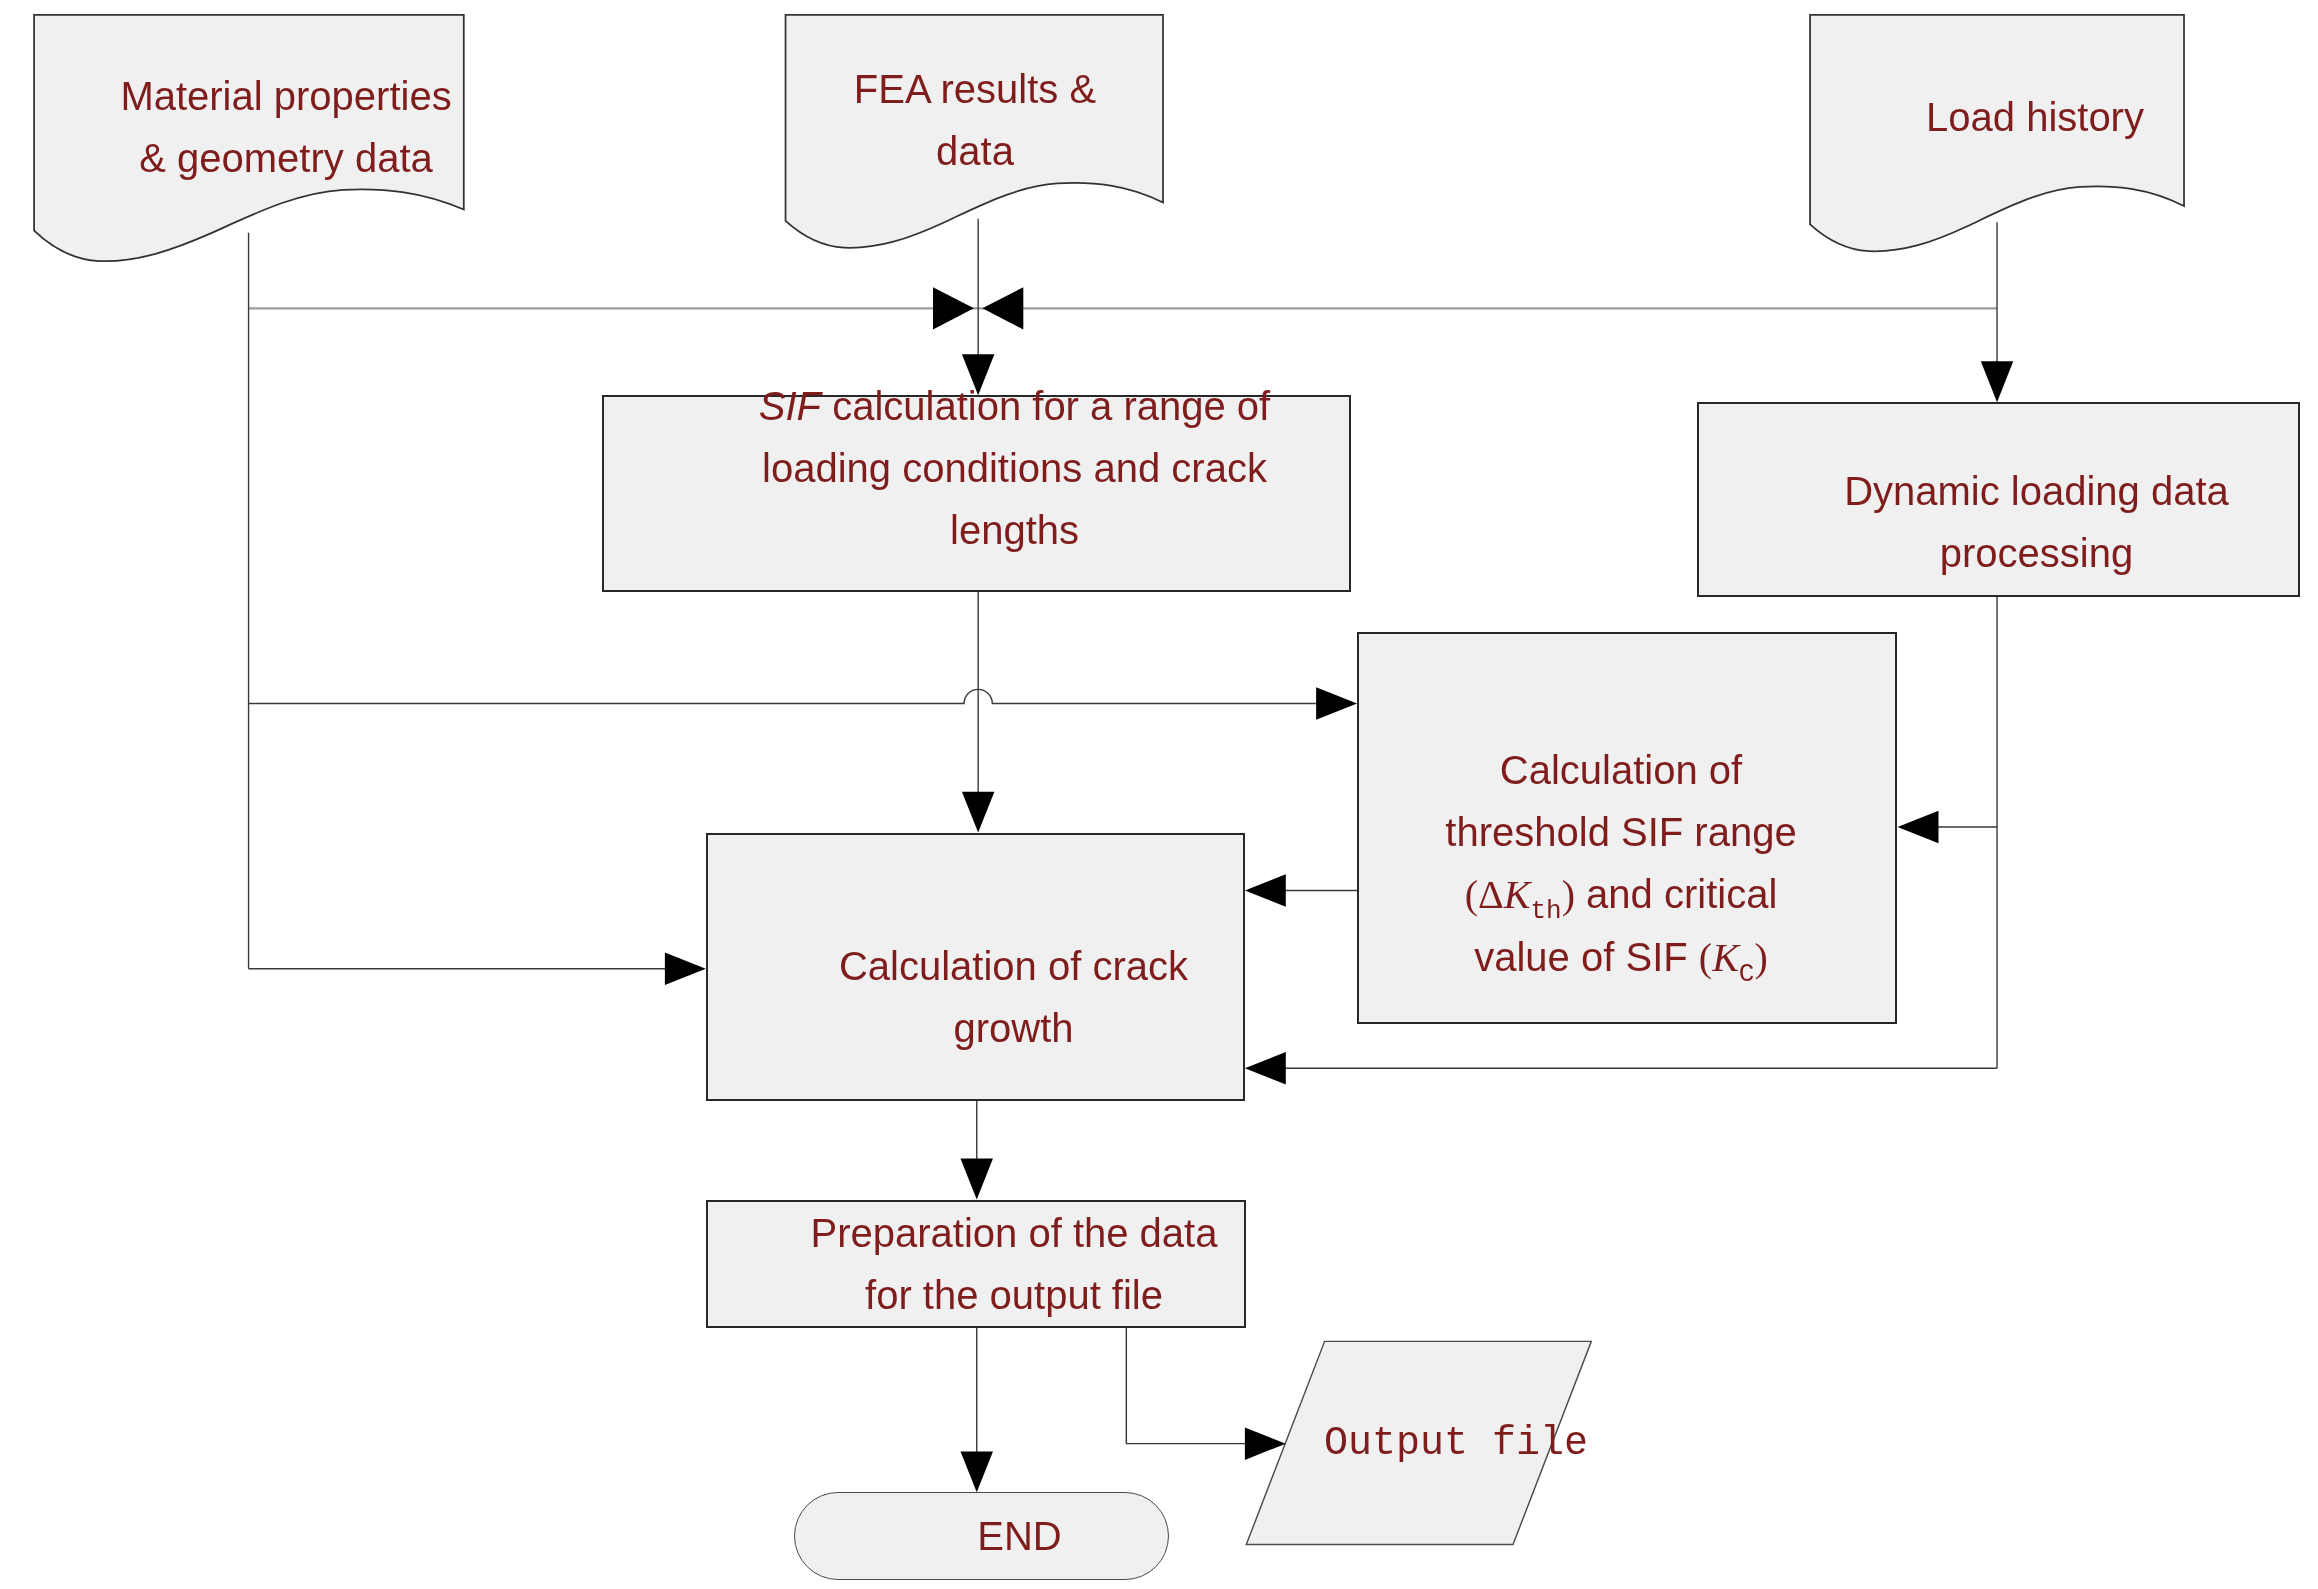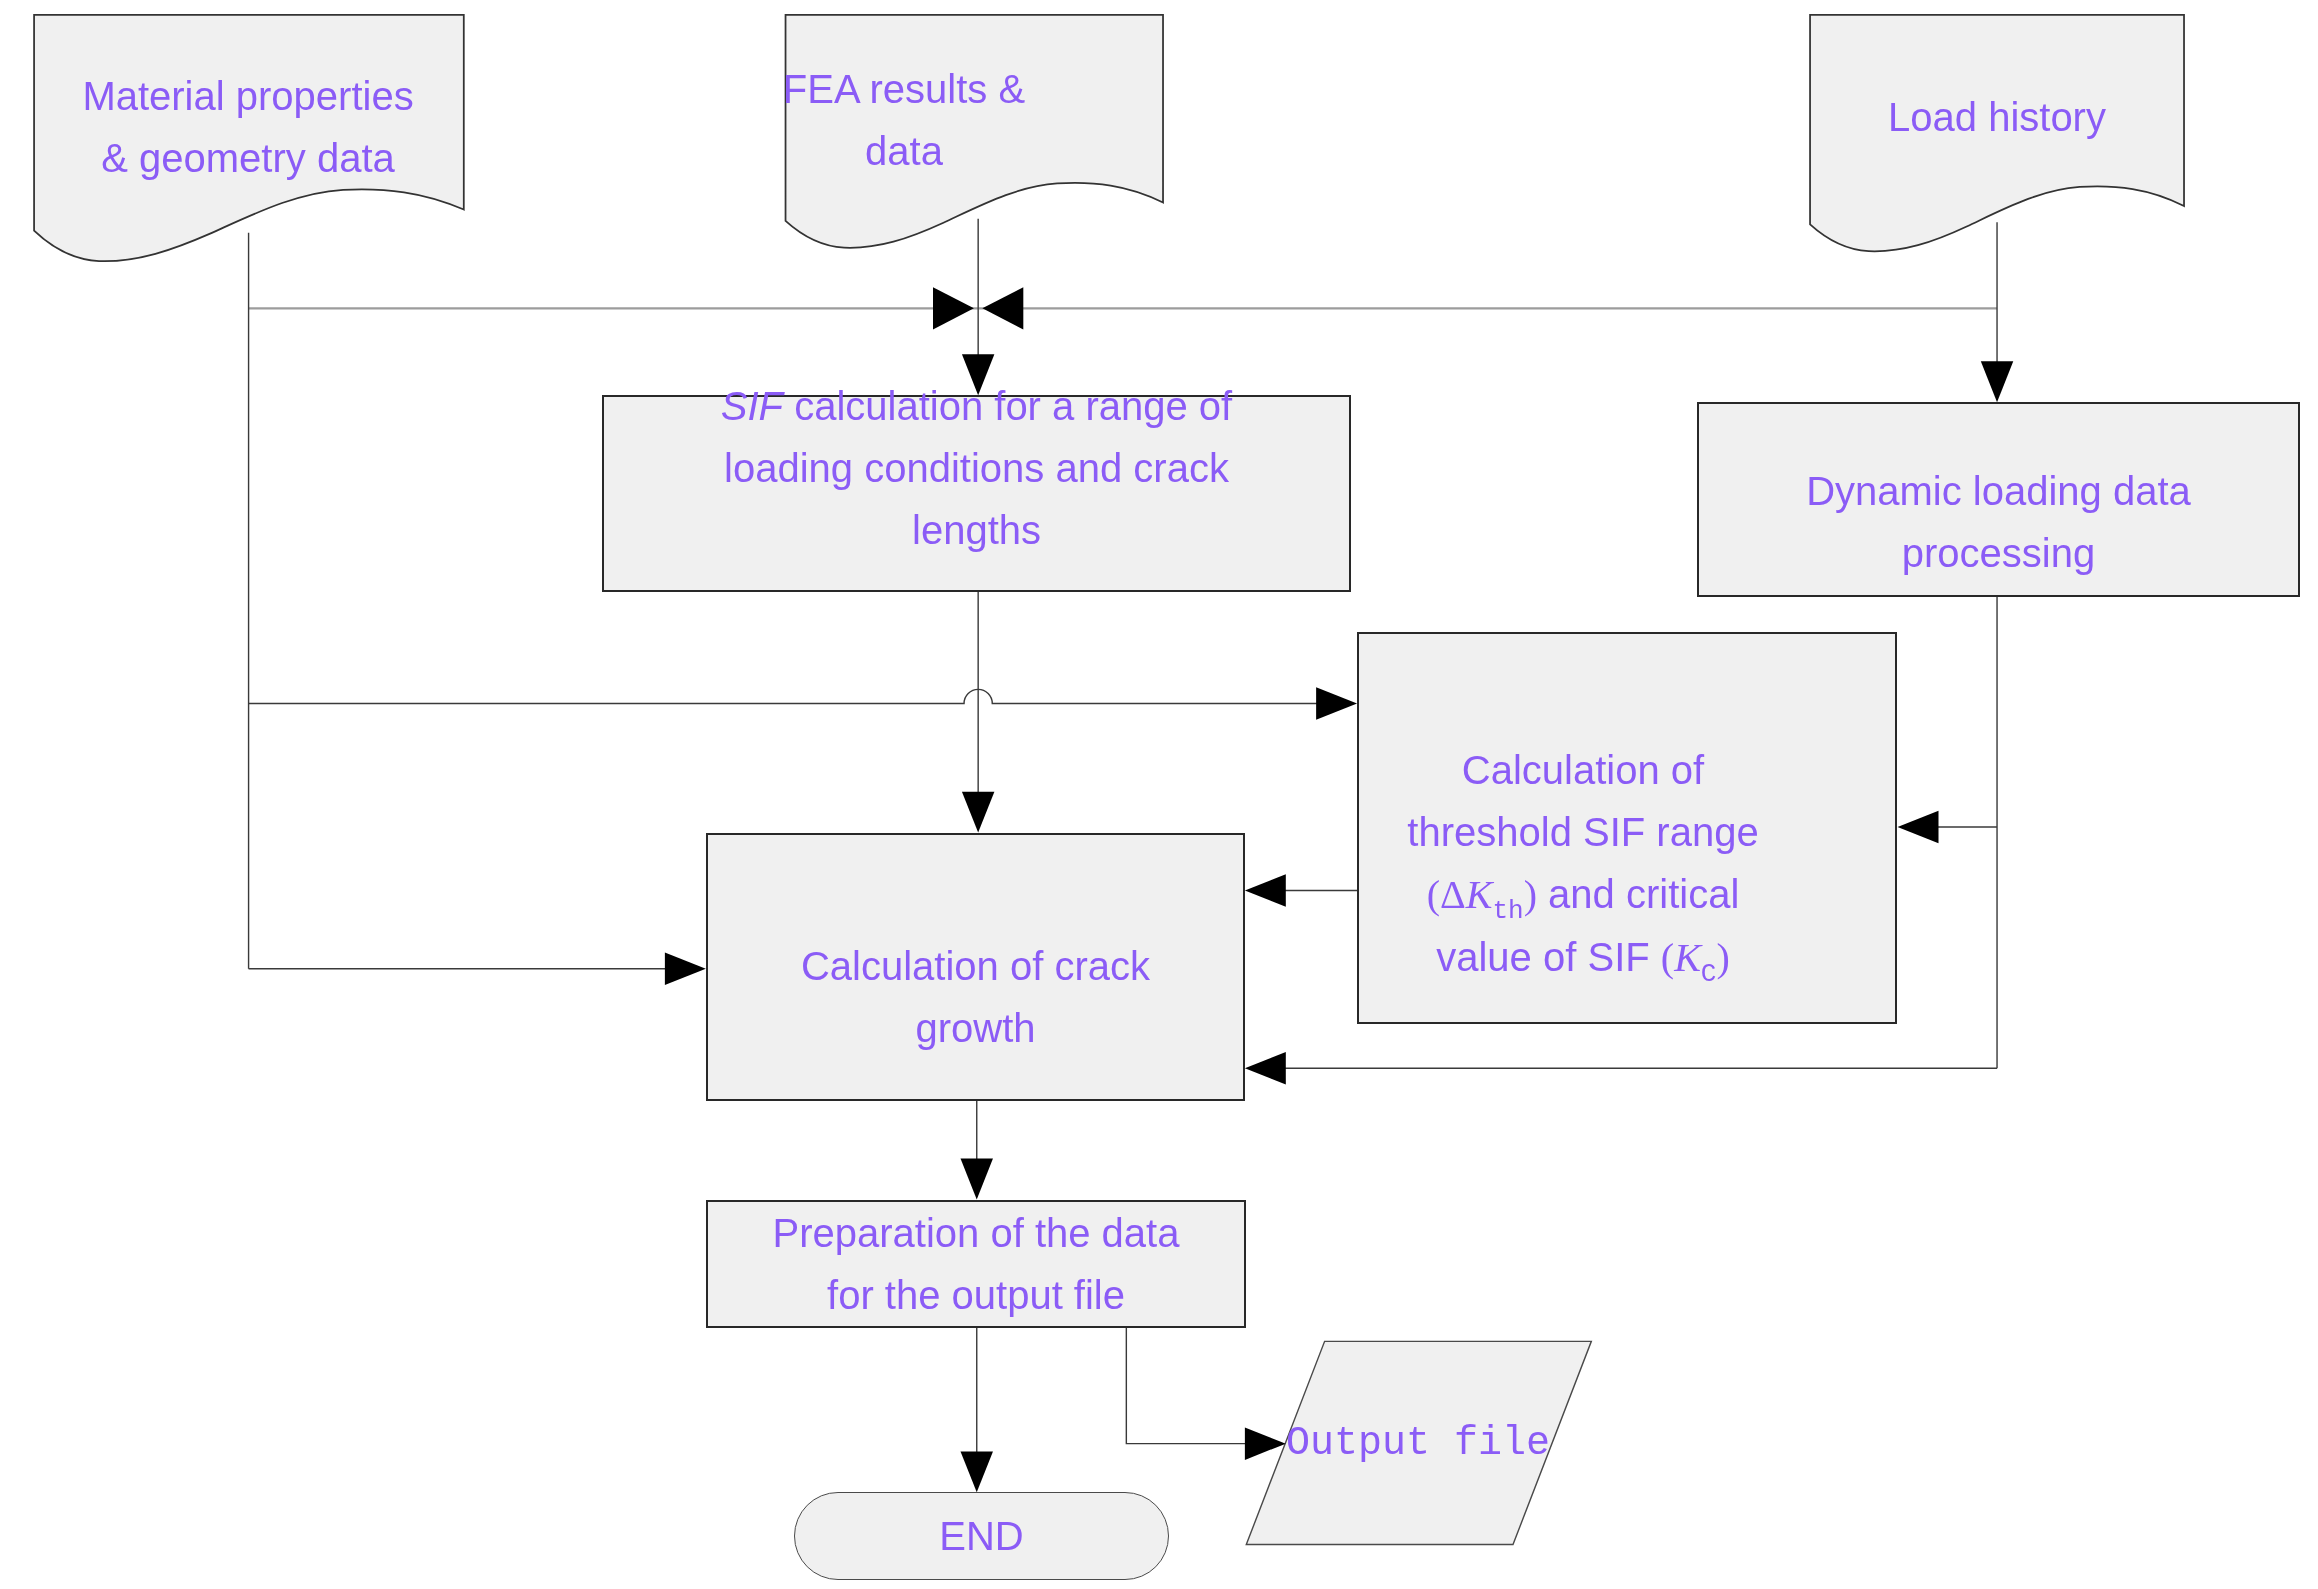--- a/index.html
+++ b/index.html
@@ -2,21 +2,21 @@
 <html style="font-size:11.3px"><head>
 <meta charset="utf-8">
 <style>
   html,body{margin:0;padding:0;background:#ffffff;}
   #canvas{position:relative;width:2319px;height:1589px;background:#ffffff;overflow:hidden;
           font-family:"Liberation Sans",sans-serif;}
   #wires{position:absolute;left:0;top:0;width:2319px;height:1589px;}
   .box{position:absolute;background:#f0f0f0;border:2.1px solid #282828;box-sizing:border-box;}
   .terminator{position:absolute;background:#f0f0f0;border:1.4px solid #4a4a4a;border-radius:49px;box-sizing:border-box;}
   .label{position:absolute;display:flex;flex-direction:column;justify-content:center;align-items:center;
-         text-align:center;font-size:40px;line-height:62px;color:#8b5cf6;}
+         text-align:center;font-size:40px;line-height:62px;color:#7f1d1d;padding-left:38px;}
   .label .line{white-space:pre;}
   .it{font-style:italic;}
   .serif{font-family:"Liberation Serif",serif;}
   .ksub{font-family:Liberation Mono, monospace;font-size:26px;vertical-align:-10px;line-height:0;}
 </style>
 </head>
 <body>
 
 <div id="canvas">
 
@@ -71,21 +71,21 @@
   <div class="box" style="left:1357px;top:632px;width:540px;height:392px;"></div>
   <div class="box" style="left:706px;top:833px;width:539px;height:268px;"></div>
   <div class="box" style="left:706px;top:1200px;width:540px;height:128px;"></div>
   <div class="terminator" style="left:794px;top:1492px;width:375px;height:88px;"></div>
 
   <div class="label" style="left:33px;top:14px;width:430px;height:226px;">
     <div class="line">Material properties</div>
     <div class="line">&amp; geometry data</div>
   </div>
 
-  <div class="label" style="left:752px;top:14px;width:304px;height:212px;">
+  <div class="label" style="left:785px;top:14px;width:304px;height:212px;">
     <div class="line">FEA results &amp;</div>
     <div class="line">data</div>
   </div>
 
   <div class="label" style="left:1810px;top:14px;width:374px;height:205px;">
     <div class="line">Load history</div>
   </div>
 
   <div class="label" style="left:602px;top:395px;width:749px;height:146px;">
     <div class="line"><span class="it">SIF</span><span> calculation for a range of</span></div>

